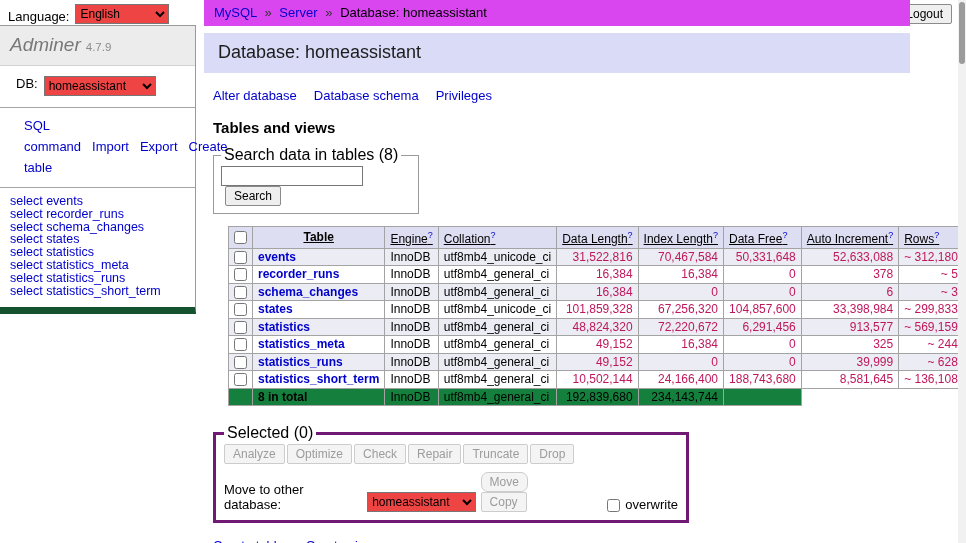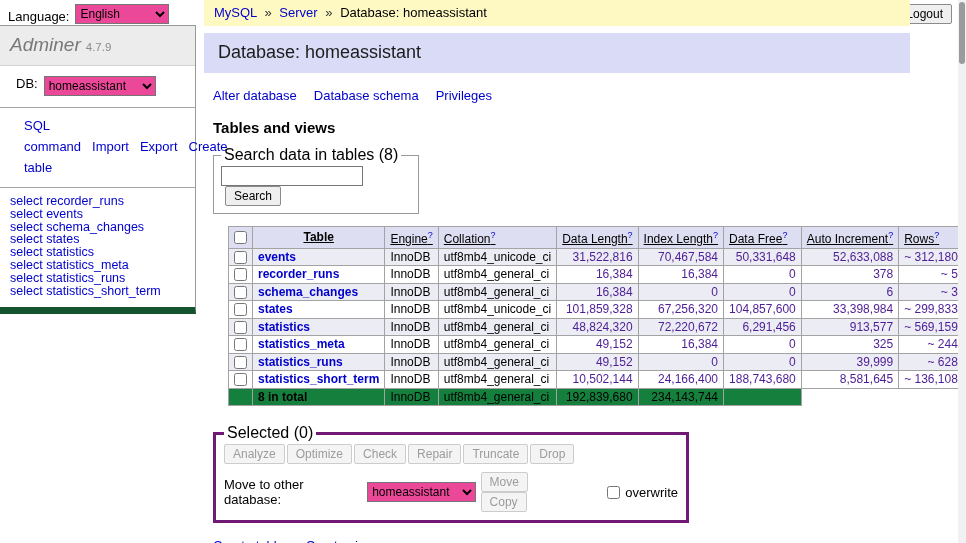--- a/index.html
+++ b/index.html
@@ -5,21 +5,21 @@
   * { box-sizing: border-box; }
   html, body { margin: 0; padding: 0; }
   body {
     width: 966px; height: 543px; position: relative; overflow: hidden;
     background: #fff; color: #000;
     font-family: "Liberation Sans", "DejaVu Sans", sans-serif; font-size: 13px;
   }
   a { color: #0000cc; text-decoration: none; cursor: pointer; }
   select {
     font-family: inherit; font-size: 12px; height: 20px;
-    background: #ec4899; border: 1px solid #767676;
+    background: #ef4444; border: 1px solid #767676;
   }
   button {
     font-family: inherit; font-size: 12px; height: 20px; padding: 1px 8px;
     background: #efefef; border: 1px solid #8b8b8b; border-radius: 2px; color: #000;
   }
   button.disabled { color: #9c9c9c; background: #f4f4f4; border-color: #cccccc; }
   input[type="checkbox"] { width: 13px; height: 13px; margin: 0; vertical-align: middle; }
 
   
   .lang-row { position: absolute; left: 8px; top: 4px; display: flex; align-items: flex-end; gap: 6px; }
@@ -44,21 +44,21 @@
   .app-header .version { font-size: 11.5px; font-style: normal; color: #8b8b8b; margin-left: 5px; }
   .db-row { padding: 10px 16px 11px; border-bottom: 1px solid #a5a5a5; display: flex; align-items: flex-start; gap: 6px; }
   .db-row select { width: 112px; }
   .sidebar-actions { padding: 7px 24px 9px; border-bottom: 1px solid #a5a5a5; line-height: 21px; }
   .sidebar-actions a { margin-right: 11px; }
   .table-links { padding: 7px 10px 10px; font-size: 12.5px; }
   .table-links a { display: block; line-height: 12.8px; white-space: nowrap; }
 
   
   .main { position: absolute; left: 204px; top: 0; width: 706px; }
-  .breadcrumb { background: #fef9c3; height: 26px; line-height: 26px; padding: 0 10px; white-space: nowrap; }
+  .breadcrumb { background: #d946ef; height: 26px; line-height: 26px; padding: 0 10px; white-space: nowrap; }
   .breadcrumb .sep { color: #333; margin: 0 4px; }
   .page-title {
     background: #d9dbf7; margin: 7px 0 0; padding: 9px 14px 10px;
     font-size: 18px; font-weight: normal; color: #1c1c1c;
   }
   .db-links { margin: 15px 0 0 9px; }
   .db-links a { margin-right: 17px; }
   h3 { font-size: 15px; font-weight: bold; margin: 16px 0 0 9px; }
 
   .search-fieldset { margin: 10px 0 0 9px; width: 206px; border: 1px solid #9a9a9a; padding: 2px 7px 7px; }
@@ -70,26 +70,26 @@
   th, td { border: 1px solid #a3a3a3; padding: 1px 5px; line-height: 14.5px; white-space: nowrap; text-align: left; }
   thead td, thead th { background: #dedef2; text-decoration: underline; }
   thead th { text-align: center; font-weight: bold; }
   thead td:last-child { min-width: 52px; }
   sup.help { color: #0000cc; font-size: 9px; }
   td.check { width: 24px; text-align: center; }
   tbody th { font-weight: bold; }
   .name a { font-weight: bold; }
   tr.odd td, tr.odd th { background: #ececf4; }
   td.num { text-align: right; }
-  td.num a { color: #4c1d95; }
+  td.num a { color: #be185d; }
   tr.total td, tr.total th { background: #15803d; }
 
   .selected-fieldset { margin: 18px 0 0 9px; width: 476px; border: 3px solid #701a75; padding: 2px 8px 8px; }
   .sel-buttons button { margin-right: 2px; }
-  .move-row { margin-top: 8px; display: flex; align-items: center; gap: 5px; }
+  .move-row { margin-top: 8px; display: flex; align-items: flex-end; gap: 5px; }
   .move-row select { width: 110px; }
   .move-row .gap { width: 2px; }
 
   .create-links { margin: 15px 0 0 9px; }
   .create-links a { margin-right: 22px; }
 </style>
 </head>
 <body>
 
 <div class="lang-row">
@@ -106,22 +106,22 @@
     <span>Adminer</span><span class="version">4.7.9</span>
   </div>
   <div class="db-row">
     <span>DB:</span>
     <select>
       <option>homeassistant</option>
     </select>
   </div>
   <div class="sidebar-actions"><a>SQL command</a><a>Import</a><a>Export</a><a>Create table</a></div>
   <div class="table-links">
+      <a>select events</a>
       <a>select recorder_runs</a>
-      <a>select events</a>
       <a>select schema_changes</a>
       <a>select states</a>
       <a>select statistics</a>
       <a>select statistics_meta</a>
       <a>select statistics_runs</a>
       <a>select statistics_short_term</a>
     </div>
 </div>
 
 <div class="main">
@@ -270,21 +270,21 @@
   </table>
 
   <fieldset class="selected-fieldset">
     <legend>Selected (0)</legend>
     <div class="sel-buttons"><button class="disabled" disabled="">Analyze</button><button class="disabled" disabled="">Optimize</button><button class="disabled" disabled="">Check</button><button class="disabled" disabled="">Repair</button><button class="disabled" disabled="">Truncate</button><button class="disabled" disabled="">Drop</button></div>
     <div class="move-row">
       <span>Move to other database:</span>
       <select>
         <option>homeassistant</option>
       </select>
-      <span class="move-btns"><button class="disabled" disabled="" style="margin-right:20px;">Move</button><button class="disabled" disabled="" style="margin-right:3px;">Copy</button></span>
+      <span class="move-btns"><button class="disabled" disabled="" style="margin-right:20px;border-radius:7px;">Move</button><button class="disabled" disabled="" style="margin-right:3px;">Copy</button></span>
       <span class="gap"></span>
       <input type="checkbox" id="overwrite-cb" style="">
       <label for="overwrite-cb">overwrite</label>
     </div>
   </fieldset>
 
   <div class="create-links"><a>Create table</a><a>Create view</a></div>
 
 </div>
 

